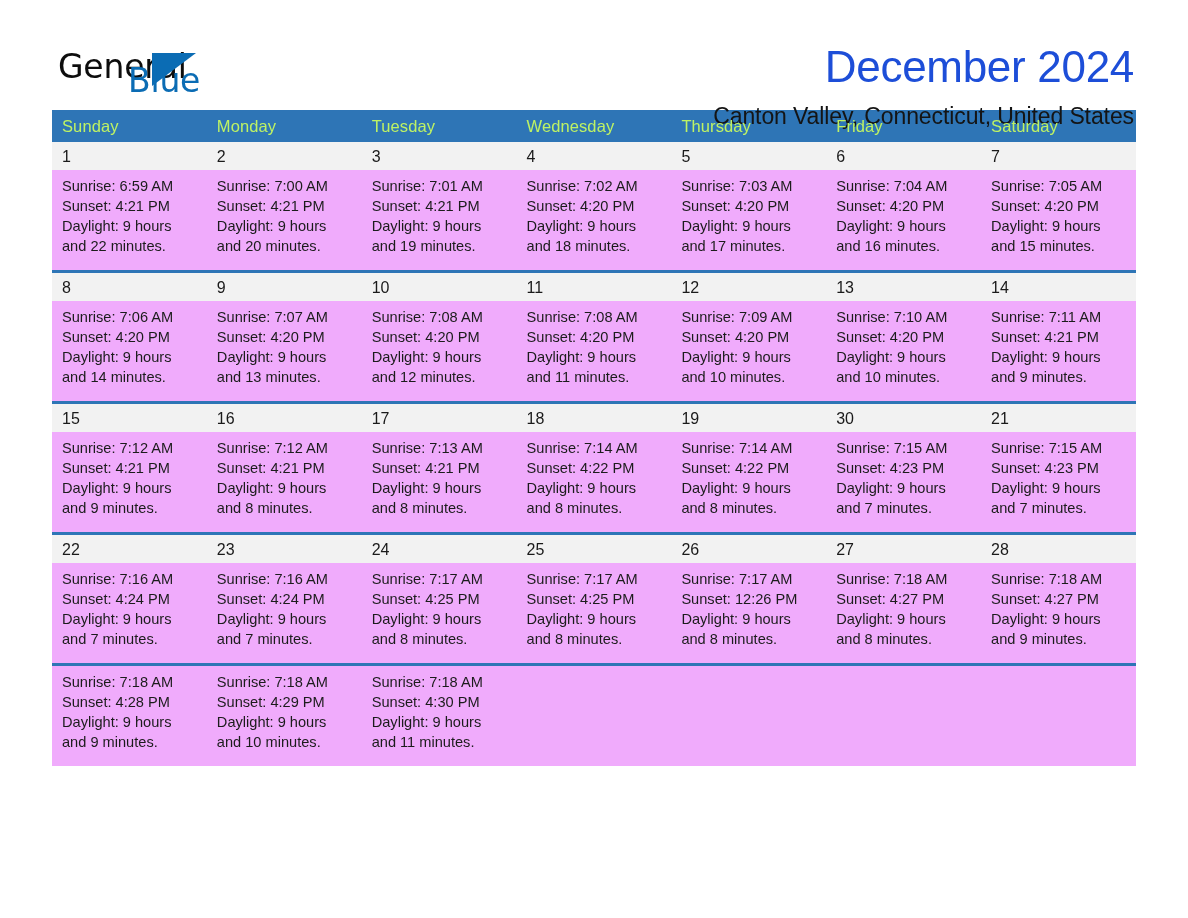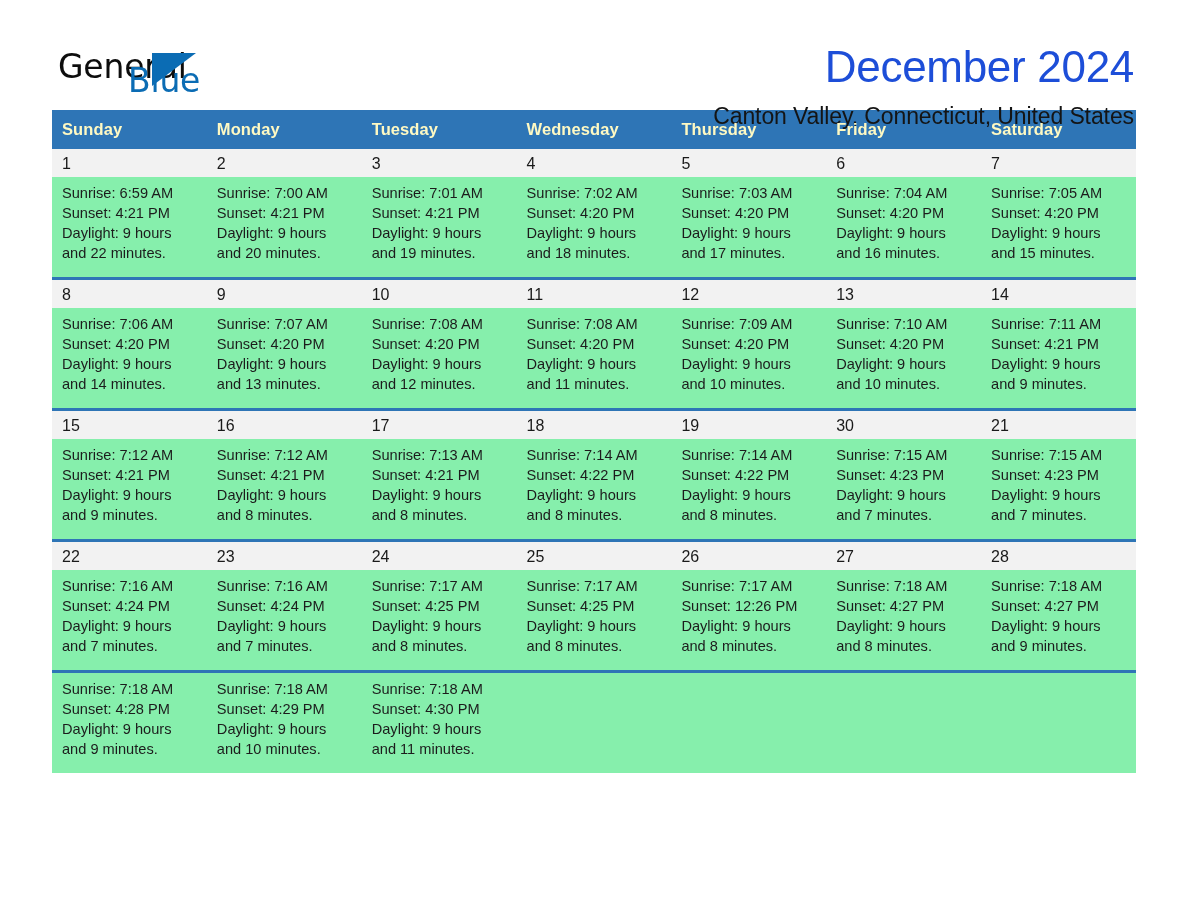--- a/index.html
+++ b/index.html
@@ -85,42 +85,42 @@
 
   
   .calendar {
     width: 1084px;
     border-collapse: collapse;
     table-layout: fixed;
   }
 
   .dow-row { background: #2e75b6; }
   .dow {
-    height: 39px;
-    color: #fef9c3;
+    height: 32px;
+    color: #bef264;
     font-size: 16.5px;
-    font-weight: 700;
+    font-weight: 400;
     text-align: left;
     padding: 0 0 0 10px;
     vertical-align: middle;
     letter-spacing: 0.1px;
   }
 
   .daynum-row { background: #f2f2f2; }
   .daynum {
     height: 28px;
     font-size: 16px;
     color: #1a1a1a;
     text-align: left;
     padding: 2px 0 0 10px;
     vertical-align: middle;
     font-weight: 400;
   }
 
-  .info-row { background: #86efac; }
+  .info-row { background: #f0abfc; }
   .info {
     vertical-align: top;
     padding: 6px 8px 14px 10px;
     height: 100px;
   }
   .info-line {
     font-size: 14.6px;
     line-height: 20px;
     color: #1c1c1c;
     white-space: nowrap;

